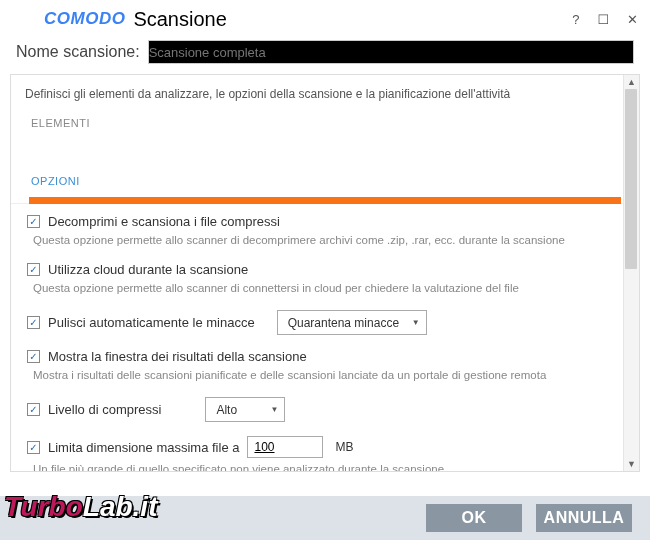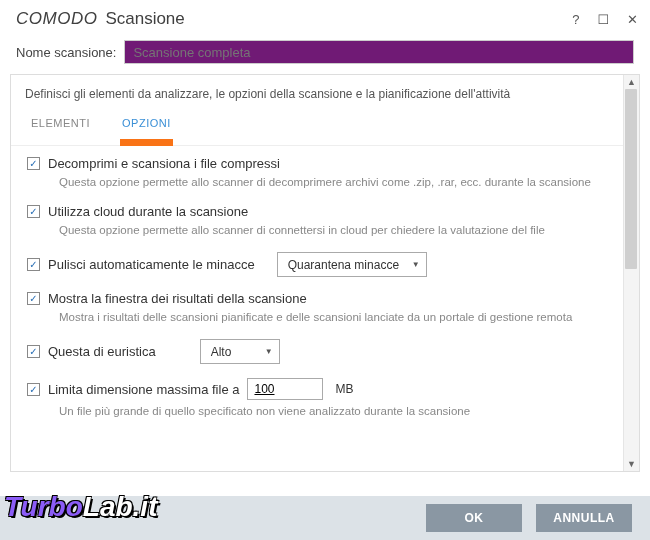--- a/index.html
+++ b/index.html
@@ -13,54 +13,55 @@
       overflow: hidden;
       position: relative;
     }
     .titlebar {
       display: flex;
       align-items: center;
       padding: 8px 12px 4px 16px;
       height: 34px;
     }
     .brand {
-      font-weight: normal;
+      font-weight: bold;
       font-size: 17px;
-      color: #404040;
+      color: #3b82f6;
       letter-spacing: 0.5px;
       font-style: italic;
       margin-right: 8px;
+      margin-left: 28px;
     }
     .subtitle {
-      font-size: 17px;
-      color: #404040;
+      font-size: 20px;
+      color: #000000;
     }
     .window-controls {
       margin-left: auto;
       display: flex;
       gap: 18px;
       color: #555;
       font-size: 13px;
     }
     .window-controls span { cursor: pointer; }
     .name-row {
       display: flex;
       align-items: center;
       padding: 6px 16px 10px 16px;
       gap: 8px;
     }
-    .name-label { font-size: 13px; color: #444; }
+    .name-label { font-size: 16px; color: #444; }
     .name-input {
       flex: 1;
       height: 24px;
       border: 1px solid #ccc;
-      padding: 2px 8px;
+      padding: 2px 0;
       font-size: 13px;
       color: #999;
-      background: #701a75;
+      background: #000000;
     }
     .panel {
       margin: 0 10px;
       border: 1px solid #ddd;
       background: #fff;
       height: 398px;
       display: flex;
       flex-direction: column;
       position: relative;
     }
@@ -69,20 +70,21 @@
       font-size: 12px;
       color: #555;
     }
     .tabs {
       display: flex;
       gap: 28px;
       padding: 0 18px;
       border-bottom: 1px solid #eee;
       font-size: 11px;
       color: #888;
+      flex-direction: column;
     }
     .tab {
       padding: 8px 2px 10px 2px;
       letter-spacing: 0.5px;
       cursor: pointer;
     }
     .tab.active {
       color: #3a8fd6;
       border-bottom: 7px solid #f97316;
       margin-bottom: -1px;
@@ -139,21 +141,21 @@
       background: #fff;
       cursor: pointer;
     }
     .option-title {
       font-size: 13px;
       color: #333;
     }
     .option-desc {
       font-size: 11.5px;
       color: #888;
-      margin-left: 32px;
+      margin-left: 6px;
       margin-top: 3px;
       line-height: 1.4;
     }
     .select {
       border: 1px solid #aaa;
       height: 25px;
       padding: 1px 22px 1px 10px;
       font-size: 12px;
       background: #fff;
       position: relative;
@@ -188,40 +190,40 @@
       align-items: center;
       padding-right: 18px;
       gap: 14px;
     }
     .btn {
       background: #8a97a3;
       color: #fff;
       border: none;
       height: 28px;
       min-width: 96px;
-      font-size: 12px;
+      font-size: 16px;
       font-weight: bold;
       letter-spacing: 0.5px;
       cursor: pointer;
     }
     .watermark {
       position: absolute;
       left: 4px;
       bottom: 22px;
       font-family: Arial, sans-serif;
       font-style: italic;
       font-weight: 900;
       font-size: 28px;
       color: #fff;
       text-shadow: 2px 2px 0 #000, -1px -1px 0 #000, 1px -1px 0 #000, -1px 1px 0 #000;
       pointer-events: none;
       z-index: 100;
       line-height: 0.8;
     }
-    .watermark .turbo { color: #8b5cf6; }
+    .watermark .turbo { color: #be185d; }
   </style>
 </head>
 <body>
 
 <div class="titlebar">
   <span class="brand">COMODO</span>
   <span class="subtitle">Scansione</span>
   <div class="window-controls">
     <span>?</span>
     <span>☐</span>
@@ -274,21 +276,21 @@
       <div class="option-row">
         <span class="checkbox">✓</span>
         <span class="option-title">Mostra la finestra dei risultati della scansione</span>
       </div>
       <div class="option-desc">Mostra i risultati delle scansioni pianificate e delle scansioni lanciate da un portale di gestione remota</div>
     </div>
 
     <div class="option">
       <div class="option-row">
         <span class="checkbox">✓</span>
-        <span class="option-title">Questa di euristica</span>
+        <span class="option-title">Livello di compressi</span>
         <span class="select" style="min-width:80px;margin-left:36px">
           <span>Alto</span>
         </span>
       </div>
     </div>
 
     <div class="option">
       <div class="option-row">
         <span class="checkbox">✓</span>
         <span class="option-title">Limita dimensione massima file a</span>

